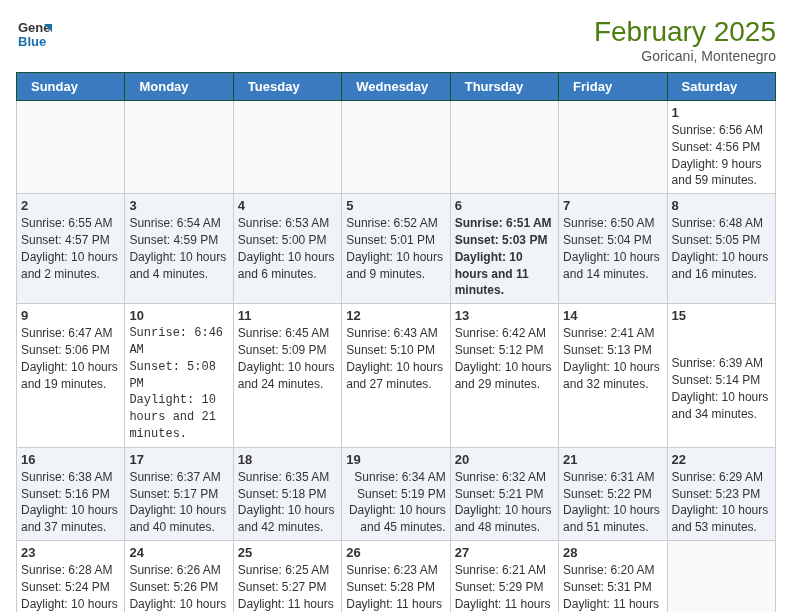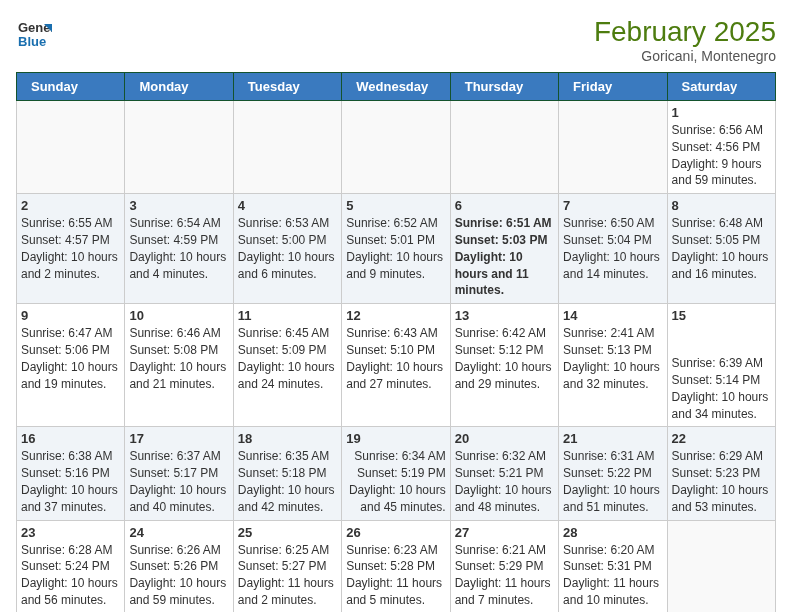--- a/index.html
+++ b/index.html
@@ -167,21 +167,21 @@
       </tr>
       <tr>
         <td>
           <span class="day-number">9</span>
           <div class="day-info" style="white-space: pre-line;">Sunrise: 6:47 AM
 Sunset: 5:06 PM
 Daylight: 10 hours and 19 minutes.</div>
         </td>
         <td>
           <span class="day-number">10</span>
-          <div class="day-info" style="white-space: pre-line;">Sunrise: 6:46 AM
+          <div class="day-info" style="white-space: pre-line; font-family: Liberation Mono, monospace;">Sunrise: 6:46 AM
 Sunset: 5:08 PM
 Daylight: 10 hours and 21 minutes.</div>
         </td>
         <td>
           <span class="day-number">11</span>
           <div class="day-info" style="white-space: pre-line;">Sunrise: 6:45 AM
 Sunset: 5:09 PM
 Daylight: 10 hours and 24 minutes.</div>
         </td>
         <td>

